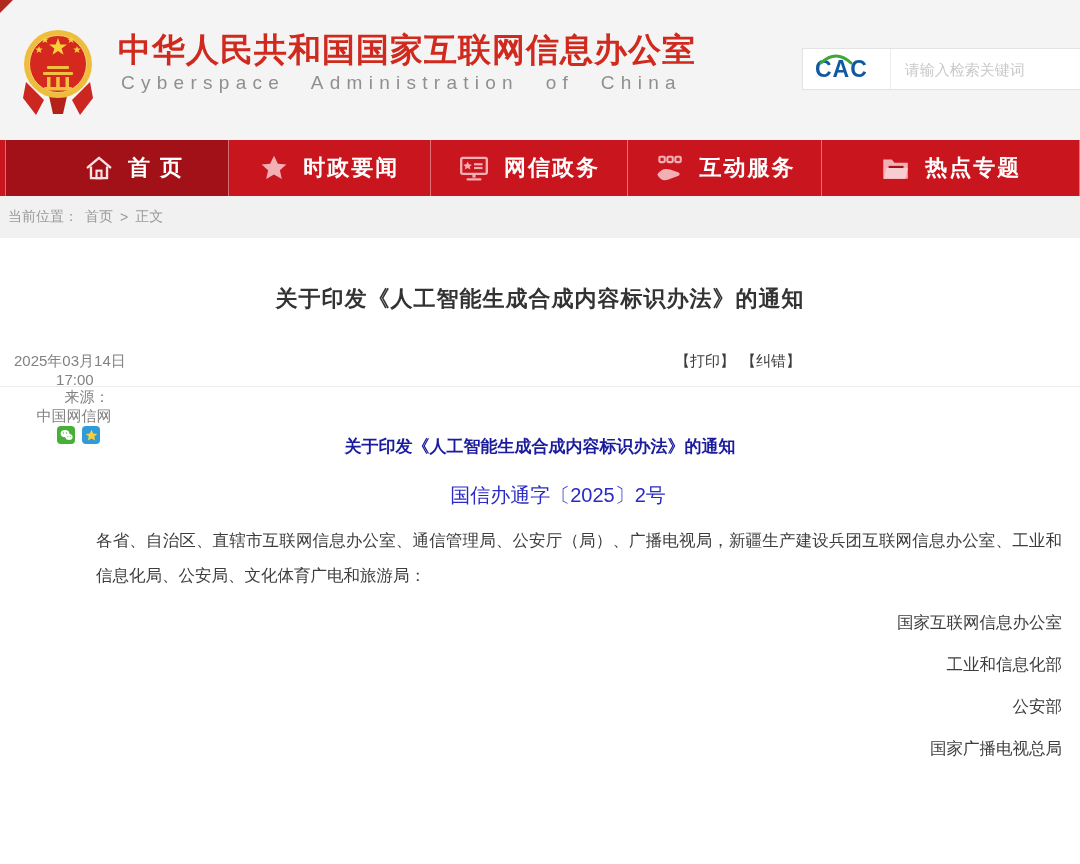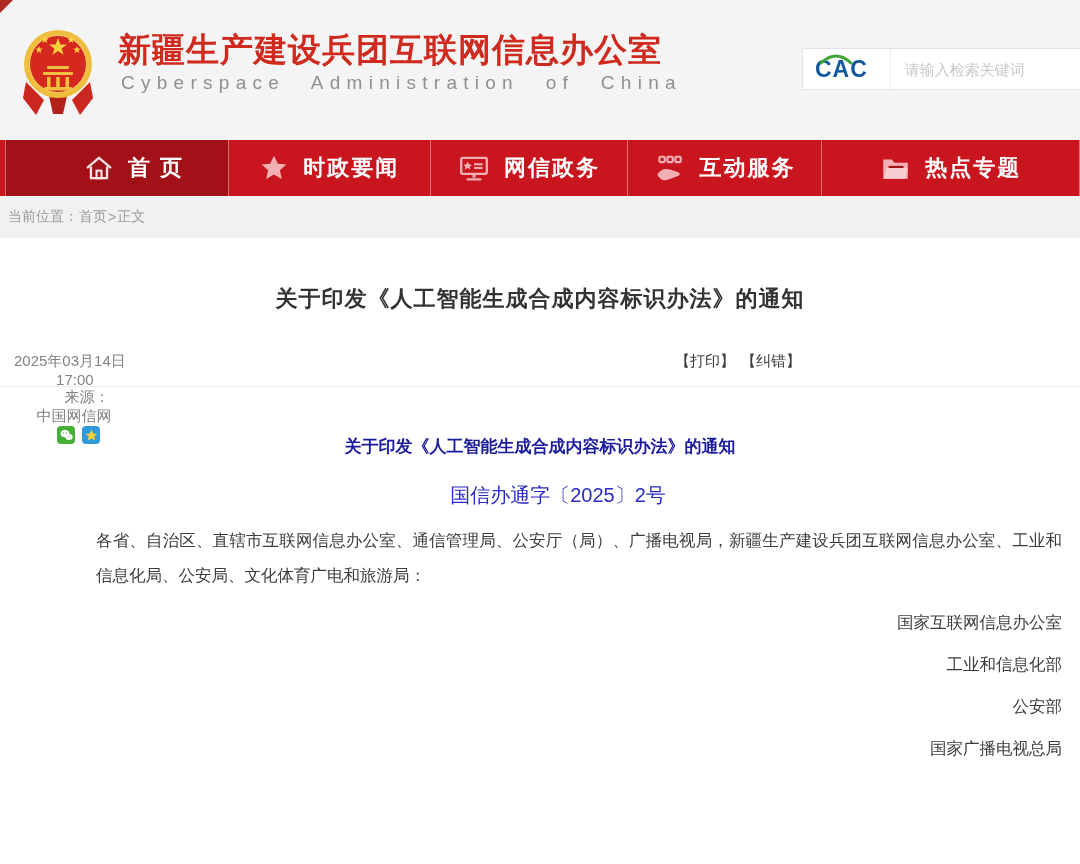--- a/index.html
+++ b/index.html
@@ -31,21 +31,21 @@
   .nav-item{display:flex;align-items:center;justify-content:center;gap:14px;
             color:#fff;font-size:22px;font-weight:bold;letter-spacing:2px;
             border-right:1px solid rgba(248,190,193,0.55);cursor:pointer;white-space:nowrap;}
   .nav-item:first-child{border-left:1px solid rgba(248,190,193,0.55);}
   .nav-item.active{background:#a31118;padding-left:34px;}
   .w1{width:219px}.w2{width:234px}.w3{width:229px}.w4{width:224px}.w5{width:300px}
   .nav-icon{display:flex;align-items:center;}
 
   
   .breadcrumb{height:42px;background:#f1f1f2;display:flex;align-items:center;
-              padding-left:8px;font-size:14px;color:#9a9a9a;gap:1px;}
+              padding-left:8px;font-size:14px;color:#9a9a9a;gap:7px;}
   .crumb-link{color:#9a9a9a;cursor:pointer;text-align:center;}
 
   
   .content{background:#fff;}
   .page-title{padding-top:46px;text-align:center;font-size:22px;font-weight:bold;
               color:#333;letter-spacing:1px;}
   .meta-row{position:relative;height:30px;margin-top:34px;font-size:15px;color:#828282;}
   .meta-left{position:absolute;left:14px;top:4px;display:flex;align-items:center;flex-direction:column;}
   .meta-time{margin-left:10px;}
   .meta-src-label{margin-left:34px;}
@@ -90,21 +90,21 @@
         <polygon points="55,26 56,28.6 58.8,28.6 56.6,30.3 57.4,33 55,31.4 52.6,33 53.4,30.3 51.2,28.6 54,28.6" fill="#f8d03c"></polygon>
         <rect x="25" y="46" width="22" height="3" rx="1" fill="#f2c03f"></rect>
         <rect x="21" y="52" width="30" height="3" rx="1" fill="#f2c03f"></rect>
         <rect x="25" y="57" width="3.5" height="10" fill="#f2c03f"></rect>
         <rect x="34.2" y="57" width="3.5" height="10" fill="#f2c03f"></rect>
         <rect x="43.5" y="57" width="3.5" height="10" fill="#f2c03f"></rect>
         <rect x="22" y="67" width="28" height="3.5" rx="1" fill="#f2c03f"></rect>
       </svg>
     </div>
 
-    <div class="site-title">新疆生产建设兵团互联网信息办公室</div>
+    <div class="site-title">中华人民共和国国家互联网信息办公室</div>
     <div class="site-subtitle">Cyberspace Administration of China</div>
 
     <div class="search-box">
       <div class="cac-logo">
         <svg class="cac-arc" width="36" height="13" viewBox="0 0 36 13">
           <path d="M3 11 Q 18 -3 33 11" stroke="#3fa637" stroke-width="3" fill="none" stroke-linecap="round"></path>
         </svg>
         <span class="cac-text">CAC</span>
       </div>
       <input class="search-input" type="text" placeholder="请输入检索关键词" style="">

